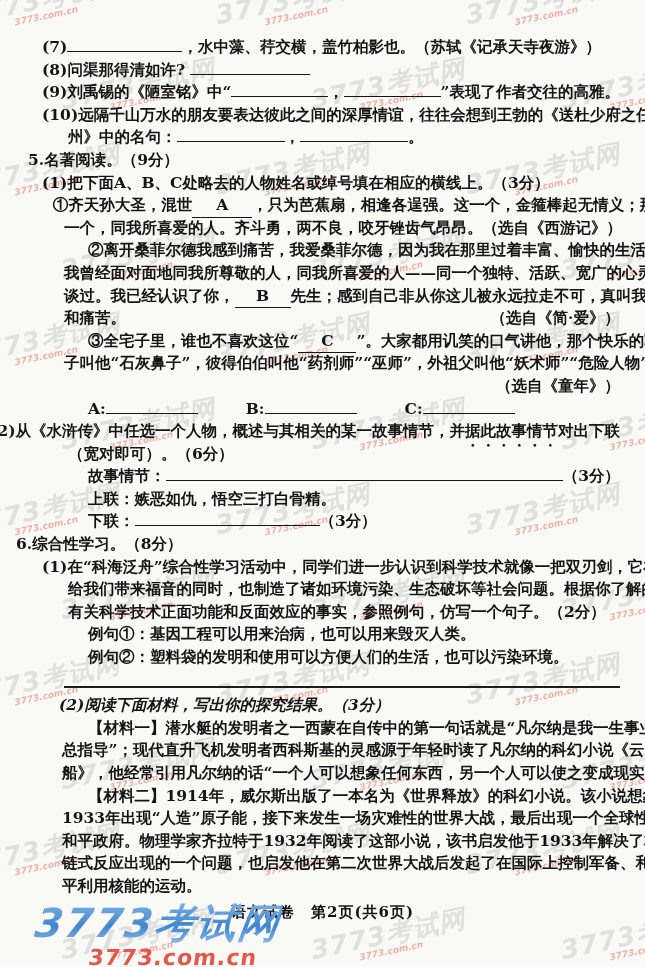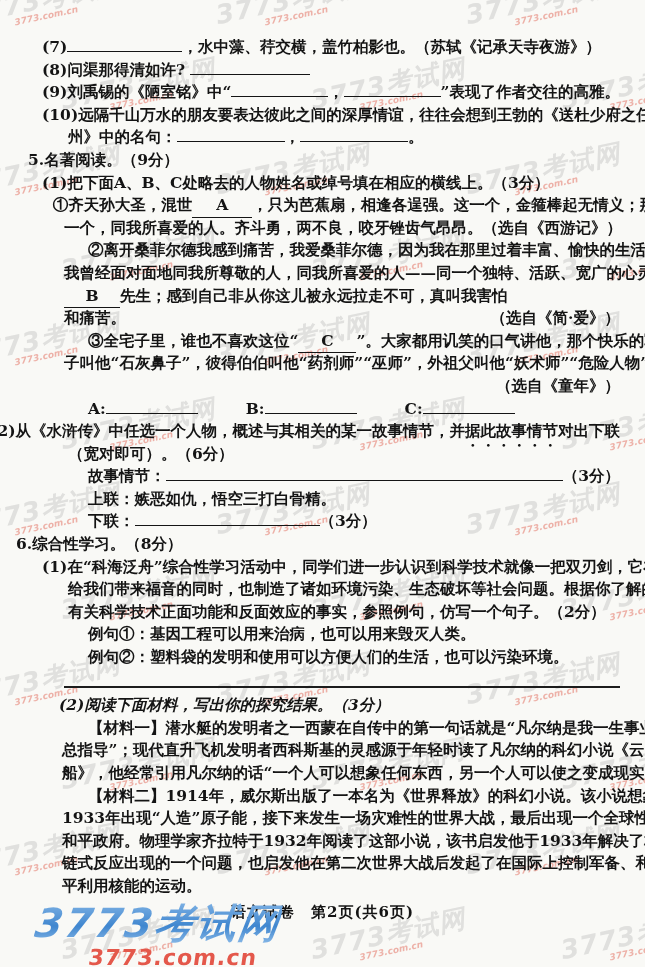--- a/index.html
+++ b/index.html
@@ -220,21 +220,21 @@
     <div class="line stem" style="margin-left: 42px;"><span>(8)问渠那得清如许? </span><span class="blank" style="width: 120px;"></span></div>
     <div class="line stem" style="margin-left: 42px;"><span>(9)刘禹锡的《陋室铭》中“</span><span class="blank" style="width: 118px;"></span><span>，</span><span class="blank" style="width: 118px;"></span><span>”表现了作者交往的高雅。</span></div>
     <div class="line stem" style="margin-left: 42px;"><span>(10)远隔千山万水的朋友要表达彼此之间的深厚情谊，往往会想到王勃的《送杜少府之任蜀</span></div>
     <div class="line stem" style="margin-left: 68px;"><span>州》中的名句：</span><span class="blank" style="width: 108px;"></span><span>，</span><span class="blank" style="width: 108px;"></span><span>。</span></div>
     <div class="line stem" style="margin-left: 28px;"><span>5.名著阅读。（9分）</span></div>
     <div class="line stem" style="margin-left: 42px;"><span>(1)把下面A、B、C处略去的人物姓名或绰号填在相应的横线上。（3分）</span></div>
     <div class="line quote" style="margin-left: 88px; justify-content: center;"><span>①齐天孙大圣，混世</span><span class="blank labeled" style="min-width: 52px;">A</span><span>，只为芭蕉扇，相逢各逞强。这一个，金箍棒起无情义；那</span></div>
     <div class="line quote" style="margin-left: 64px;"><span>一个，同我所喜爱的人。齐斗勇，两不良，咬牙锉齿气昂昂。</span><span class="fill"></span><span>（选自《西游记》）</span></div>
     <div class="line quote" style="margin-left: 88px;"><span>②离开桑菲尔德我感到痛苦，我爱桑菲尔德，因为我在那里过着丰富、愉快的生活。</span></div>
     <div class="line quote" style="margin-left: 64px;"><span>我曾经面对面地同我所尊敬的人，同我所喜爱的人——同一个独特、活跃、宽广的心灵交</span></div>
-    <div class="line quote" style="margin-left: 64px;"><span class="blank labeled" style="min-width: 48px;">B</span><span>先生；感到自己非从你这儿被永远拉走不可，真叫我害怕</span></div>
+    <div class="line quote" style="margin-left: 64px;"><span>谈过。我已经认识了你，</span><span class="blank labeled" style="min-width: 48px;">B</span><span>先生；感到自己非从你这儿被永远拉走不可，真叫我害怕</span></div>
     <div class="line quote" style="margin-left: 64px;"><span>和痛苦。</span><span class="fill"></span><span>（选自《简·爱》）</span></div>
     <div class="line quote" style="margin-left: 88px;"><span>③全宅子里，谁也不喜欢这位“</span><span class="blank labeled" style="min-width: 50px;">C</span><span>”。大家都用讥笑的口气讲他，那个快乐的军人妻</span></div>
     <div class="line quote" style="margin-left: 64px;"><span>子叫他“石灰鼻子”，彼得伯伯叫他“药剂师”“巫师”，外祖父叫他“妖术师”“危险人物”。</span></div>
     <div class="line quote" style="margin-left: 64px; text-align: right;"><span class="fill"></span><span>（选自《童年》）</span></div>
     <div class="line stem" style="margin-left: 88px;"><span>A:</span><span class="blank" style="width: 92px;"></span><span class="sp" style="width: 48px;"></span><span>B:</span><span class="blank" style="width: 92px;"></span><span class="sp" style="width: 48px;"></span><span>C:</span><span class="blank" style="width: 92px;"></span></div>
     <div class="line stem" style="margin-left: 42px; justify-content: flex-end;"><span>(2)从《水浒传》中任选一个人物，概述与其相关的某一故事情节，并</span><span class="emph">据此故事情节</span><span>对出下联</span></div>
     <div class="line stem" style="margin-left: 68px;"><span>（宽对即可）。（6分）</span></div>
     <div class="line stem" style="margin-left: 88px;"><span>故事情节：</span><span class="fill blank"></span><span>（3分）</span></div>
     <div class="line stem" style="margin-left: 88px;"><span>上联：嫉恶如仇，悟空三打白骨精。</span></div>
     <div class="line stem" style="margin-left: 88px; text-align: right;"><span>下联：</span><span class="blank" style="width: 185px;"></span><span>（3分）</span></div>

